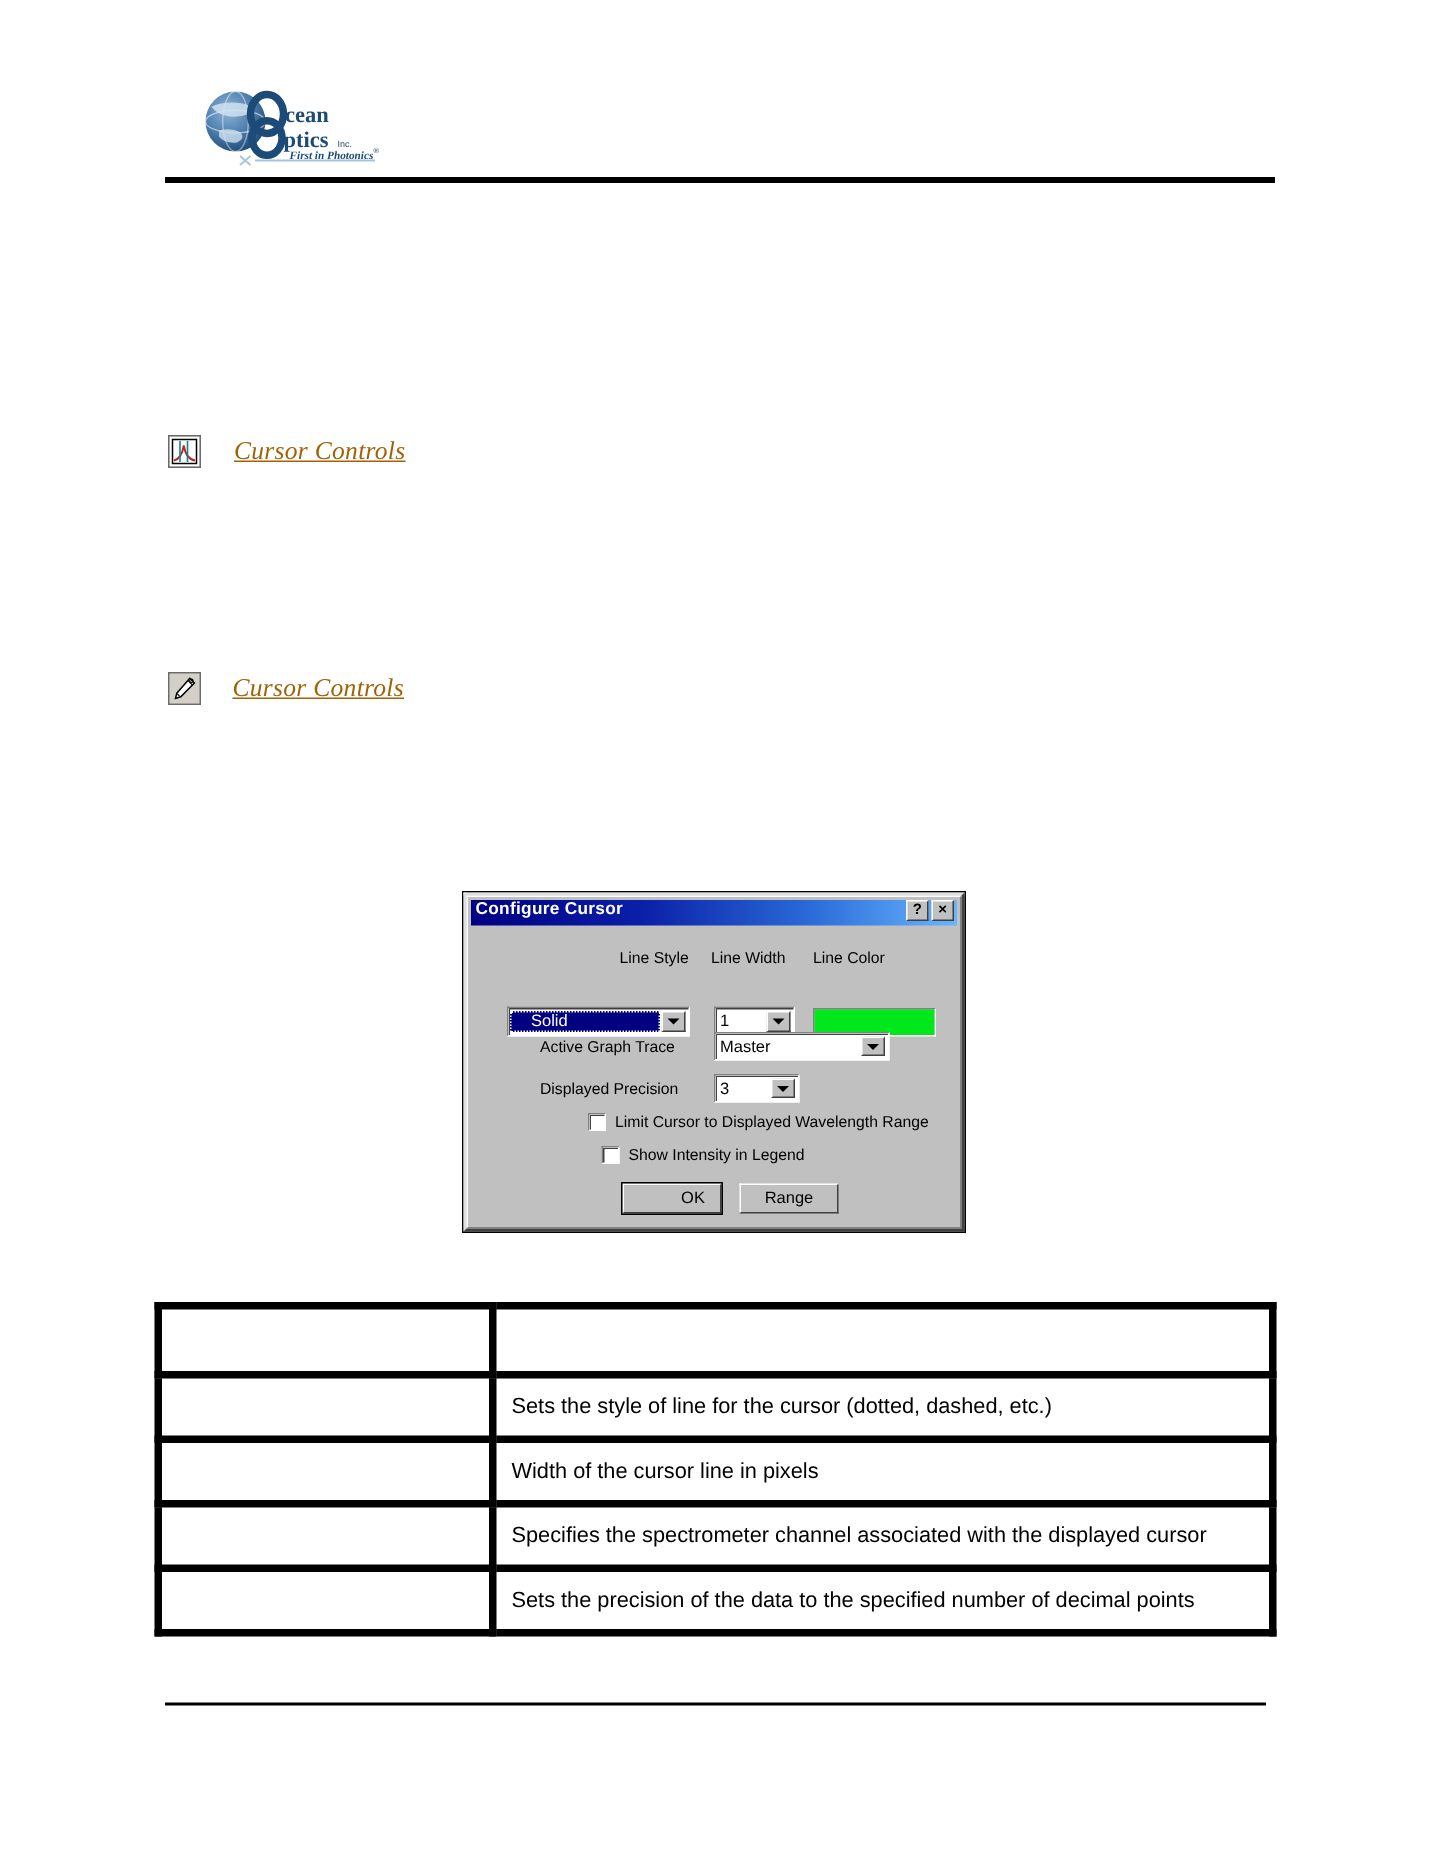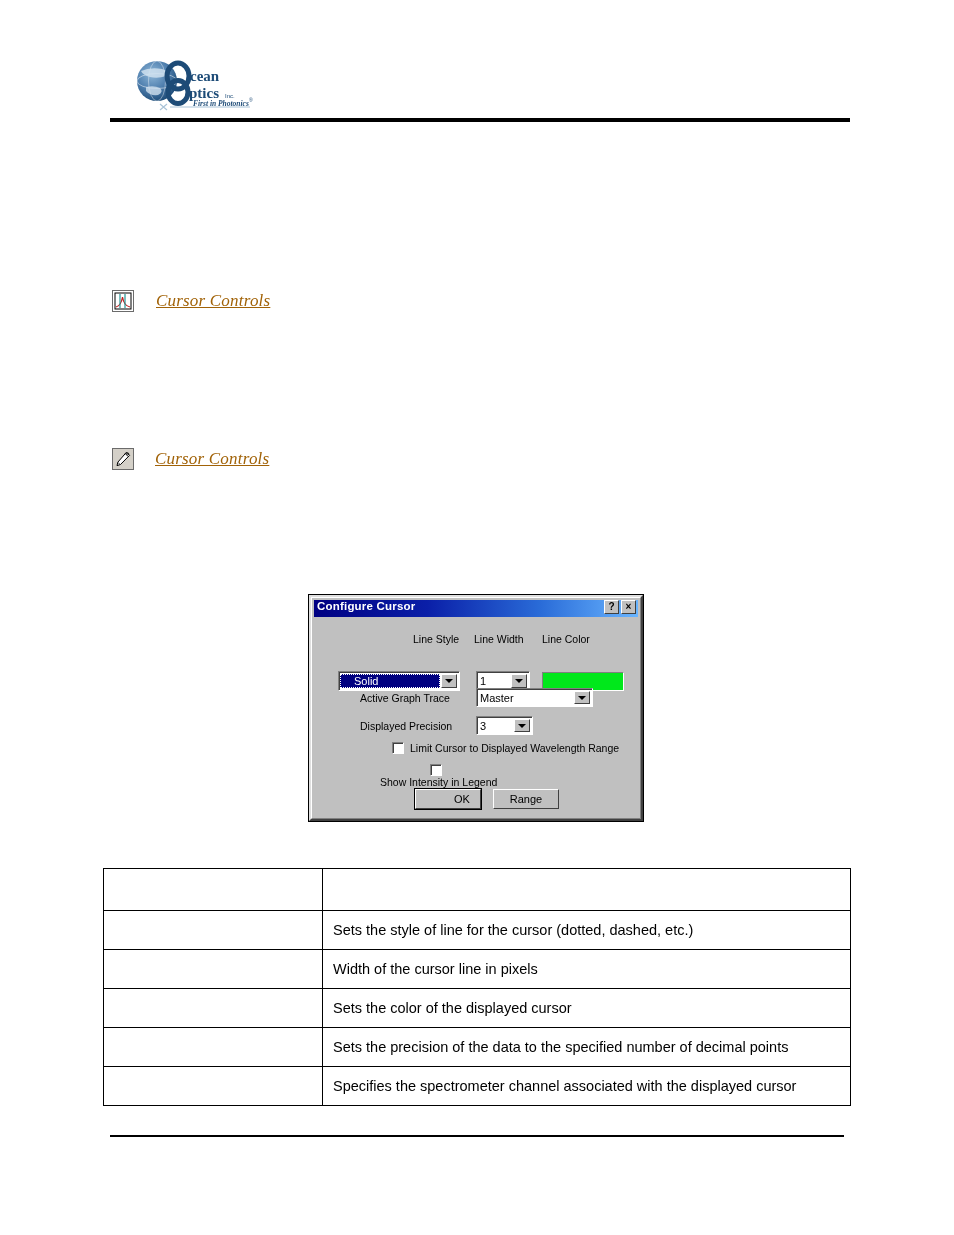--- a/index.html
+++ b/index.html
@@ -252,21 +252,21 @@
 
   
   .cb-row {
     position: absolute;
     display: flex;
     align-items: center;
     white-space: nowrap;
     justify-content: space-between;
   }
   #cb-limit { left: 78px; top: 123px; }
-  #cb-show  { left: 60px; top: 145px; flex-direction: column; }
+  #cb-show  { left: 87px; top: 145px; }
   .cb-box {
     width: 12px;
     height: 12px;
     flex: 0 0 12px;
     background: #ffffff;
     border-top: 1px solid #808080;
     border-left: 1px solid #808080;
     border-right: 1px solid #ffffff;
     border-bottom: 1px solid #ffffff;
     box-sizing: border-box;
@@ -309,21 +309,21 @@
     position: absolute;
     left: 103px;
     top: 868px;
     width: 748px;
     border-collapse: collapse;
     font-family: "Liberation Sans", "DejaVu Sans", sans-serif;
     font-size: 14.5px;
     color: #000000;
   }
   .desc-table td {
-    border: 1px solid #000000;
+    border: 5px solid #000000;
     padding: 8px 10px;
     vertical-align: middle;
     line-height: 1.25;
   }
   .desc-table td.col-name { width: 198px; }
   .desc-table tr.header-row td { height: 25px; }
   .desc-table tr.body-row td { height: 22px; }
 
   
   .footer-rule {
@@ -472,28 +472,24 @@
       <tr class="body-row">
         <td class="col-name"></td>
         <td>Sets the style of line for the cursor (dotted, dashed, etc.)</td>
       </tr>
       <tr class="body-row">
         <td class="col-name"></td>
         <td>Width of the cursor line in pixels</td>
       </tr>
       <tr class="body-row">
         <td class="col-name"></td>
-        <td>Sets the color of the displayed cursor</td>
+        <td>Specifies the spectrometer channel associated with the displayed cursor</td>
       </tr>
       <tr class="body-row">
         <td class="col-name"></td>
         <td>Sets the precision of the data to the specified number of decimal points</td>
       </tr>
-      <tr class="body-row">
-        <td class="col-name"></td>
-        <td>Specifies the spectrometer channel associated with the displayed cursor</td>
-      </tr>
     </tbody>
   </table>
 
   <div class="footer-rule"></div>
 
 </div>
 
 </body></html>

